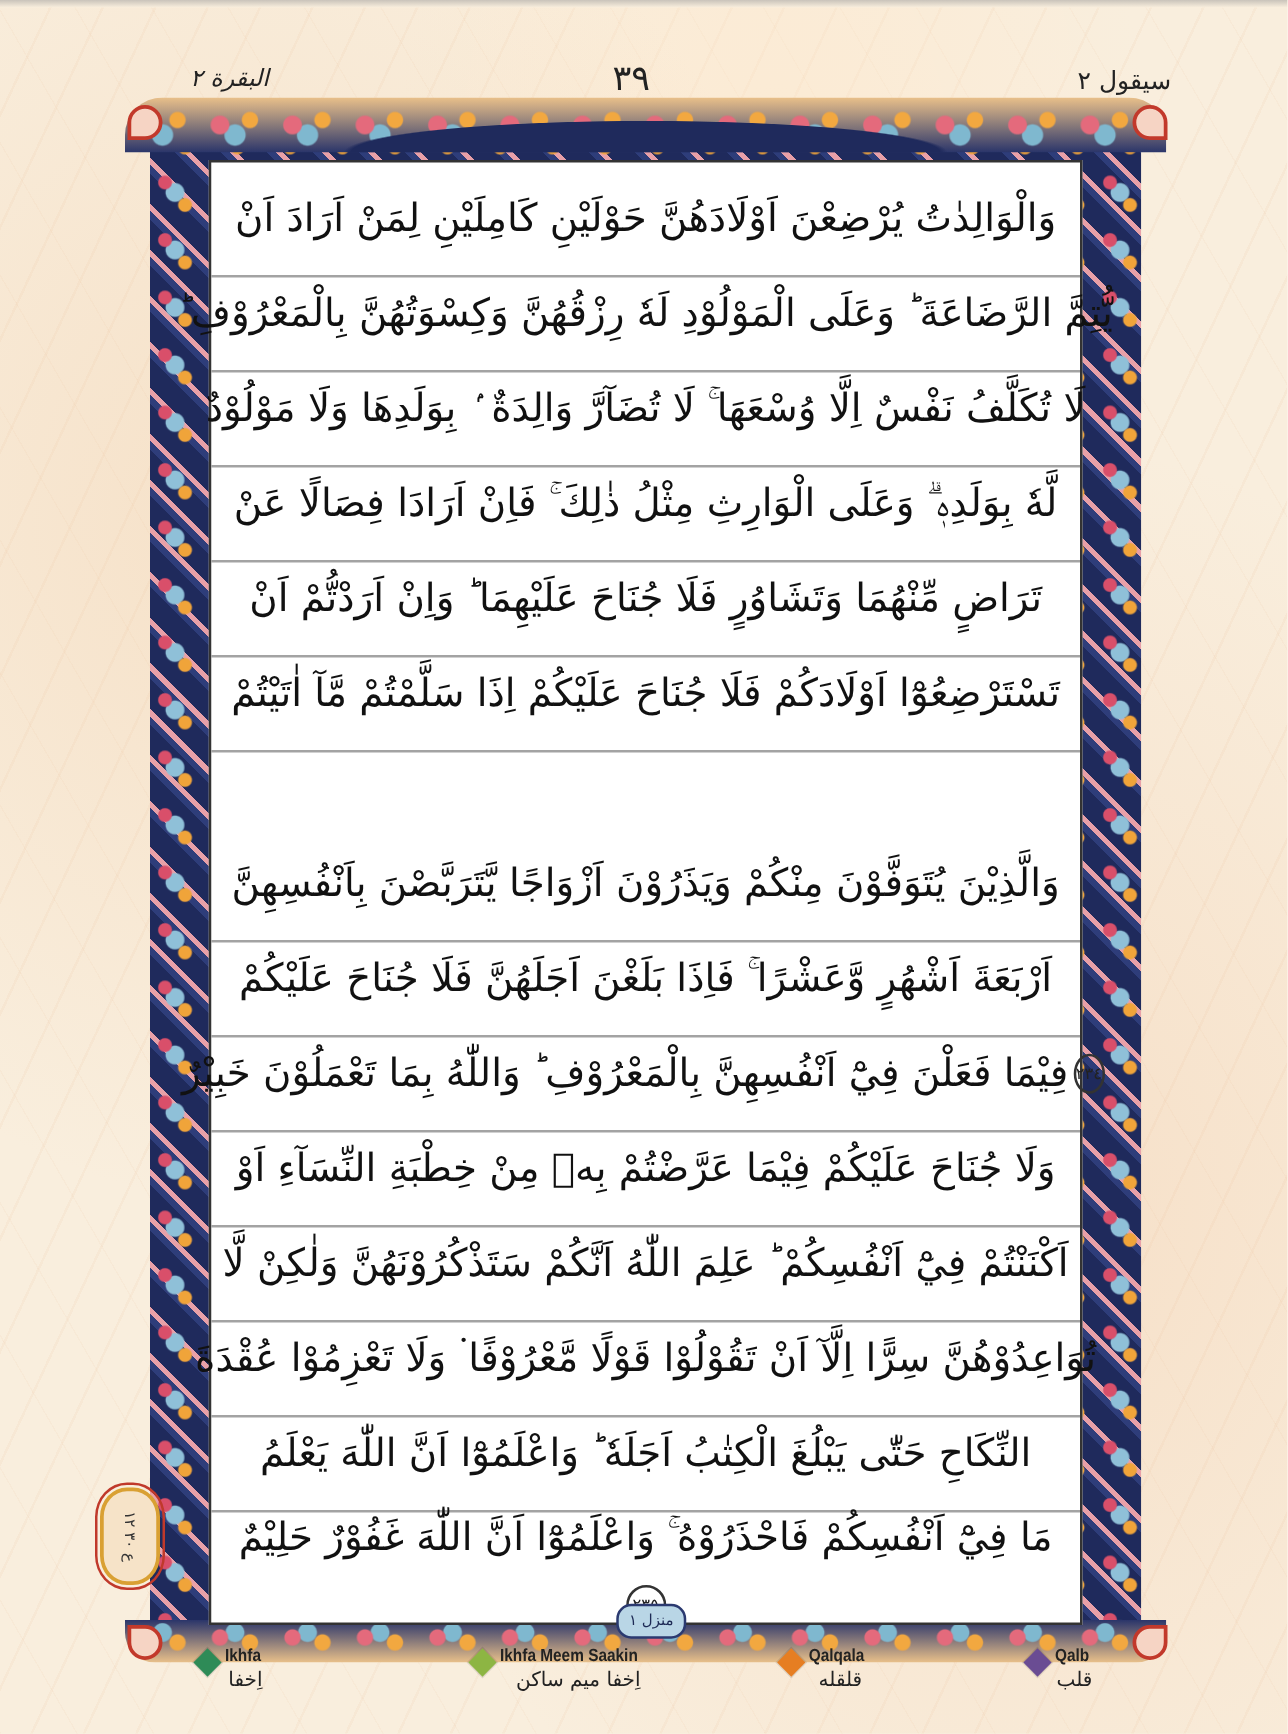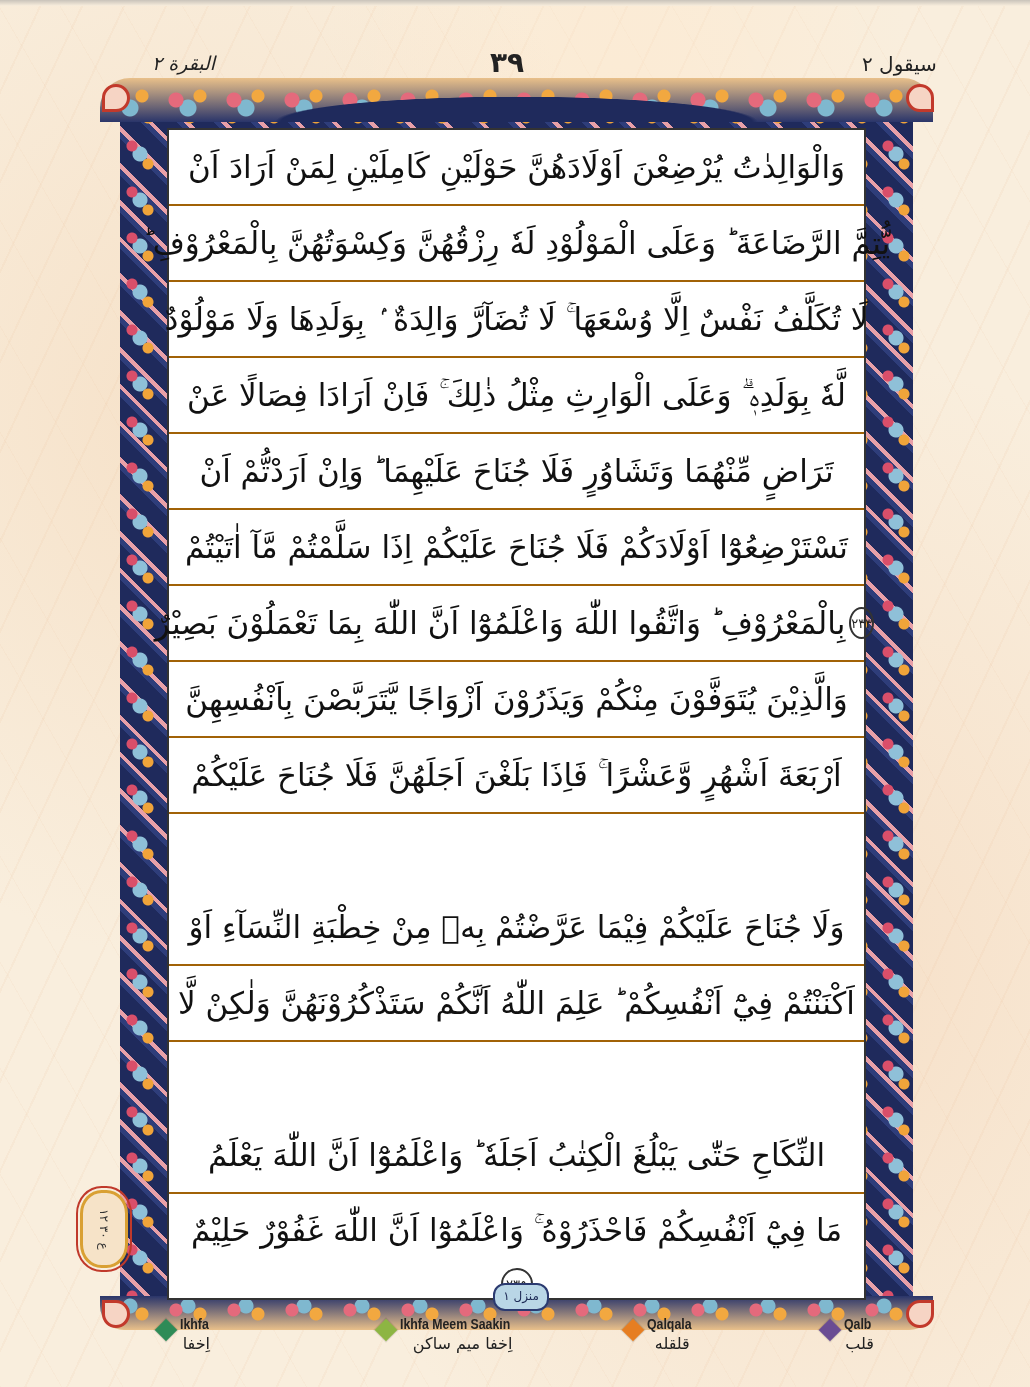--- a/index.html
+++ b/index.html
@@ -14,21 +14,21 @@
       radial-gradient(ellipse at 80% 70%, rgba(240,190,150,0.30), transparent 45%),
       radial-gradient(ellipse at 60% 15%, rgba(255,230,200,0.5), transparent 35%),
       repeating-linear-gradient(115deg, rgba(230,180,140,0.10) 0 2px, transparent 2px 38px),
       repeating-linear-gradient(60deg, rgba(230,180,140,0.08) 0 1px, transparent 1px 53px),
       #f9eedd;
   }
   .topshade{position:absolute;left:0;top:0;width:1030px;height:6px;background:linear-gradient(#c9c3ba,#f9eedd);}
   .header{position:absolute;top:52px;left:0;width:1030px;height:40px;}
   .hdr{position:absolute;top:0;font-family:"DejaVu Sans",sans-serif;color:#222;direction:rtl;}
   .hdr-left{left:152px;font-size:19px;font-style:italic;}
-  .hdr-center{left:490px;font-size:28px;font-weight:bold;top:-6px;}
+  .hdr-center{left:490px;font-size:28px;font-weight:normal;top:-6px;}
   .hdr-right{left:820px;font-size:20px;margin-left:42px;}
 
   
   .frame{position:absolute;left:120px;top:88px;width:793px;height:1240px;border-radius:14px;
     background:
       radial-gradient(circle at 12px 12px,#d94f6a 0 5px,transparent 6px) 0 0/42px 46px,
       radial-gradient(circle at 28px 30px,#f0a43a 0 5px,transparent 6px) 0 0/42px 46px,
       radial-gradient(circle at 20px 20px,#8fc0d8 0 7px,transparent 8px) 0 0/42px 46px,
       repeating-linear-gradient(45deg,#1f2a5c 0 9px,#2e3d7a 9px 14px,#e8a0a8 14px 18px,#1f2a5c 18px 26px);
   }
@@ -45,21 +45,21 @@
       radial-gradient(circle at 18px 14px,#e46a7c 0 6px,transparent 7px) 0 0/58px 34px,
       radial-gradient(circle at 42px 18px,#f2a840 0 6px,transparent 7px) 0 0/58px 34px,
       radial-gradient(circle at 30px 10px,#7fb8cf 0 7px,transparent 8px) 0 0/58px 34px,
       linear-gradient(#2a356a,#e9c08a);
   }
   .corner{position:absolute;width:22px;height:22px;border:3px solid #c2392b;border-radius:50% 50% 50% 0;background:#f6d4c4;}
 
   
   .panel{position:absolute;left:167px;top:128px;width:699px;height:1172px;background:#fff;
     border:2px solid #333;box-sizing:border-box;}
-  .line{position:absolute;left:0;width:100%;height:76px;border-bottom:2px solid #a16207;box-sizing:border-box;
+  .line{position:absolute;left:0;width:100%;height:92px;border-bottom:2px solid #a3a3a3;box-sizing:border-box;
     display:flex;align-items:center;justify-content:center;}
   .line:last-child{border-bottom:none;}
   .line-text{direction:rtl;font-family:"DejaVu Sans",sans-serif;font-size:31px;color:#111;white-space:nowrap;
     line-height:76px;letter-spacing:0;}
   .ayah{display:inline-block;width:32px;height:32px;border:2px solid #333;border-radius:50%;font-size:13px;
     line-height:30px;text-align:center;vertical-align:middle;margin:0 4px;box-sizing:border-box;color:#222;}
 
   .ruku{position:absolute;left:80px;top:1190px;width:42px;height:72px;border-radius:45%/30%;
     background:#f6e3c8;border:3px solid #d9a033;outline:2px solid #c0392b;outline-offset:2px;
     display:flex;align-items:center;justify-content:center;writing-mode:vertical-rl;font-size:12px;color:#333;}
@@ -105,35 +105,38 @@
     </div>
   <div class="line" style="top:228px">
       <span class="line-text">لَّهٗ بِوَلَدِهٖ ۗ وَعَلَى الْوَارِثِ مِثْلُ ذٰلِكَ ۚ فَاِنْ اَرَادَا فِصَالًا عَنْ</span>
     </div>
   <div class="line" style="top:304px">
       <span class="line-text">تَرَاضٍ مِّنْهُمَا وَتَشَاوُرٍ فَلَا جُنَاحَ عَلَيْهِمَا ؕ وَاِنْ اَرَدْتُّمْ اَنْ</span>
     </div>
   <div class="line" style="top:380px">
       <span class="line-text">تَسْتَرْضِعُوْٓا اَوْلَادَكُمْ فَلَا جُنَاحَ عَلَيْكُمْ اِذَا سَلَّمْتُمْ مَّآ اٰتَيْتُمْ</span>
     </div>
-  <div class="line" style="top:456px">
-      <span class="line-text">بِالْمَعْرُوْفِ ؕ وَاتَّقُوا اللّٰهَ وَاعْلَمُوْٓا اَنَّ اللّٰهَ بِمَا تَعْمَلُوْنَ بَصِيْرٌ</span>
-      <span class="ayah">٢٣٣</span>
-    </div>
   <div class="line" style="top:532px">
       <span class="line-text">وَالَّذِيْنَ يُتَوَفَّوْنَ مِنْكُمْ وَيَذَرُوْنَ اَزْوَاجًا يَّتَرَبَّصْنَ بِاَنْفُسِهِنَّ</span>
     </div>
   <div class="line" style="top:608px">
       <span class="line-text">اَرْبَعَةَ اَشْهُرٍ وَّعَشْرًا ۚ فَاِذَا بَلَغْنَ اَجَلَهُنَّ فَلَا جُنَاحَ عَلَيْكُمْ</span>
     </div>
+  <div class="line" style="top:684px">
+      <span class="line-text">فِيْمَا فَعَلْنَ فِيْٓ اَنْفُسِهِنَّ بِالْمَعْرُوْفِ ؕ وَاللّٰهُ بِمَا تَعْمَلُوْنَ خَبِيْرٌ</span>
+      <span class="ayah">٢٣٤</span>
+    </div>
   <div class="line" style="top:760px">
       <span class="line-text">وَلَا جُنَاحَ عَلَيْكُمْ فِيْمَا عَرَّضْتُمْ بِهٖ مِنْ خِطْبَةِ النِّسَآءِ اَوْ</span>
     </div>
   <div class="line" style="top:836px">
       <span class="line-text">اَكْنَنْتُمْ فِيْٓ اَنْفُسِكُمْ ؕ عَلِمَ اللّٰهُ اَنَّكُمْ سَتَذْكُرُوْنَهُنَّ وَلٰكِنْ لَّا</span>
+    </div>
+  <div class="line" style="top:912px">
+      <span class="line-text">تُوَاعِدُوْهُنَّ سِرًّا اِلَّآ اَنْ تَقُوْلُوْا قَوْلًا مَّعْرُوْفًا ۬ وَلَا تَعْزِمُوْا عُقْدَةَ</span>
     </div>
   <div class="line" style="top:988px">
       <span class="line-text">النِّكَاحِ حَتّٰى يَبْلُغَ الْكِتٰبُ اَجَلَهٗ ؕ وَاعْلَمُوْٓا اَنَّ اللّٰهَ يَعْلَمُ</span>
     </div>
   <div class="line" style="top:1064px;height:104px;border-bottom:none;flex-direction:column;">
       <span class="line-text">مَا فِيْٓ اَنْفُسِكُمْ فَاحْذَرُوْهُ ۚ وَاعْلَمُوْٓا اَنَّ اللّٰهَ غَفُوْرٌ حَلِيْمٌ</span>
       <span class="ayah">٢٣٥</span>
     </div>
 </div>
 

